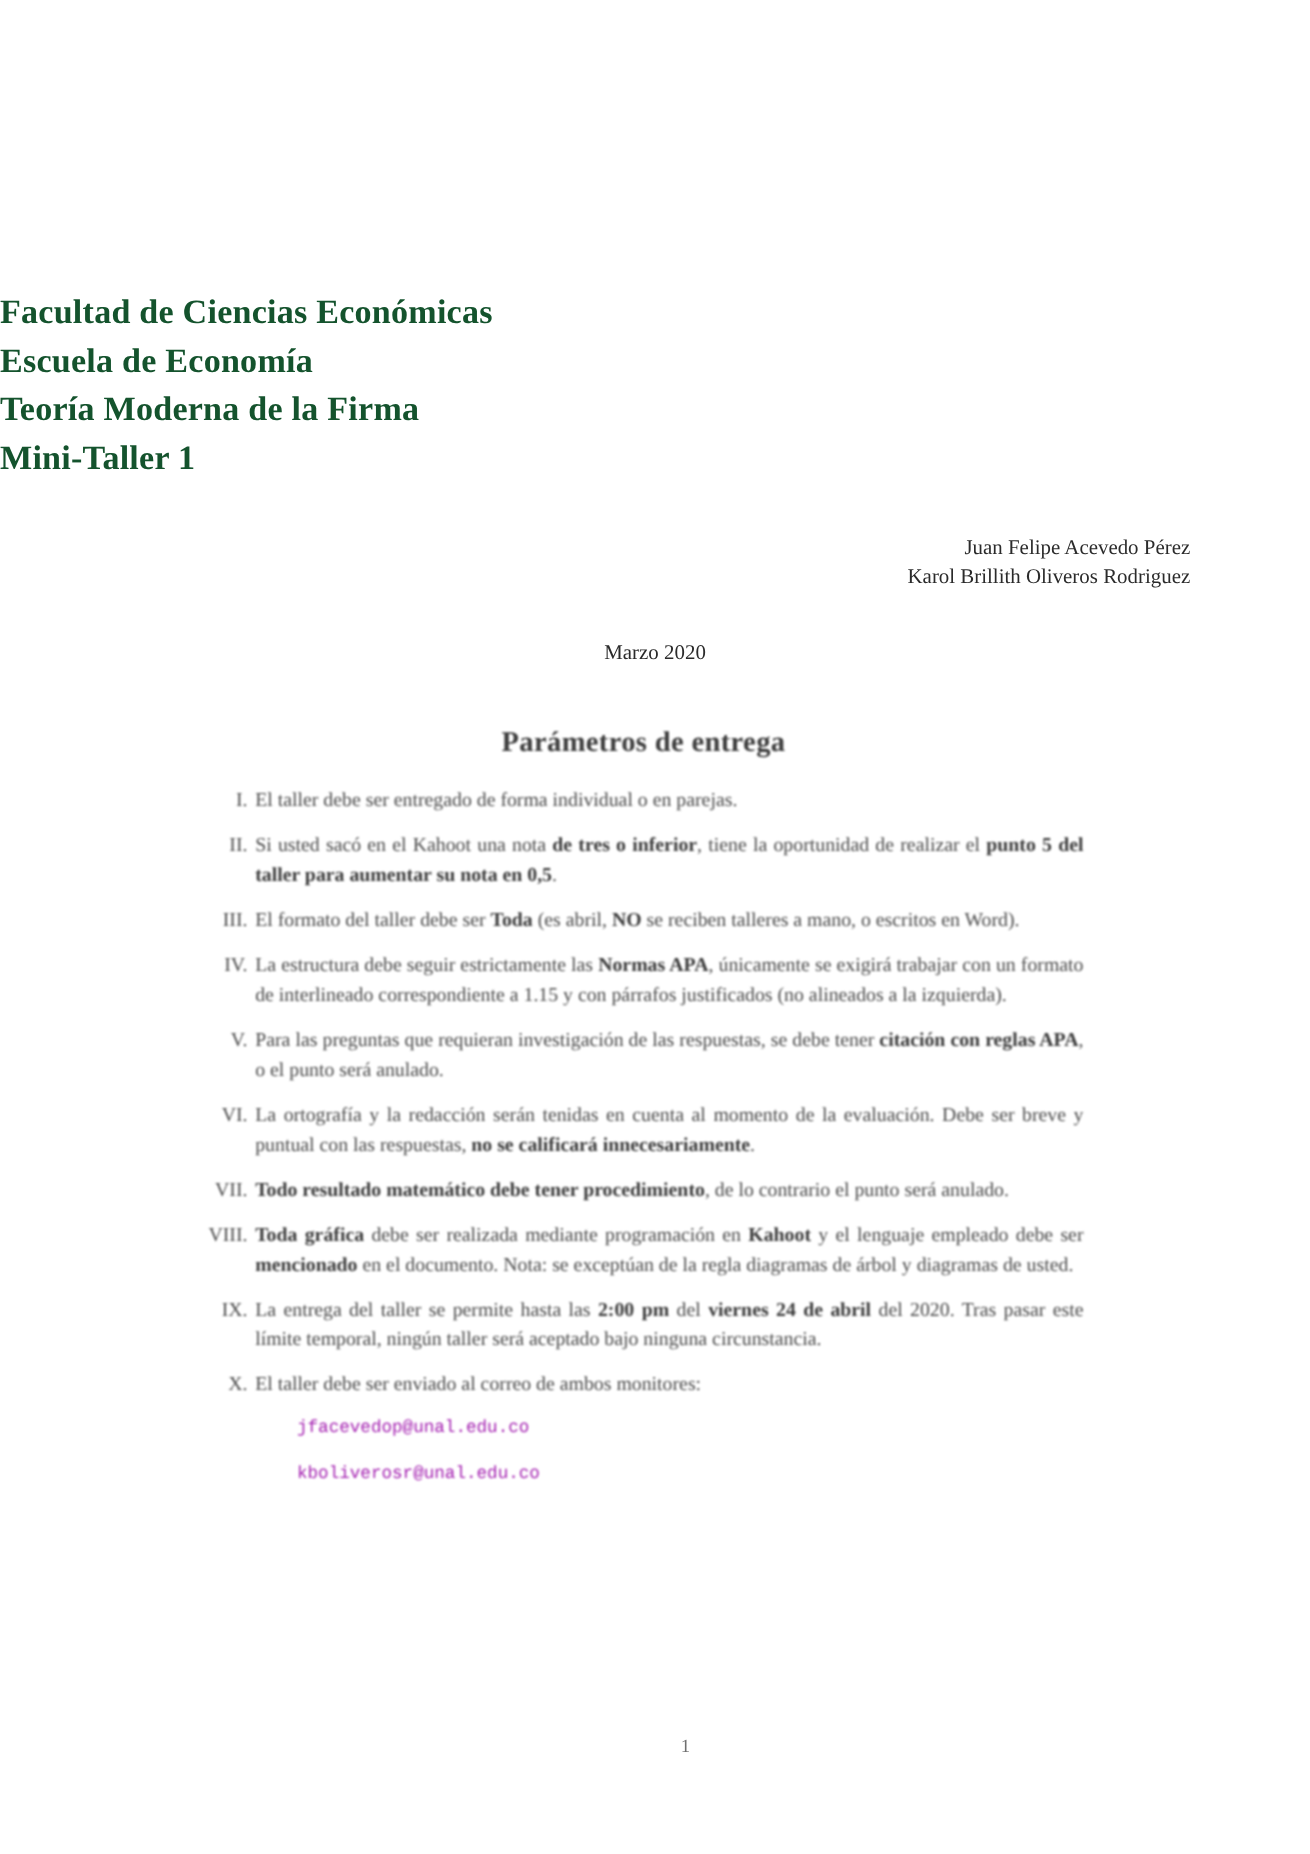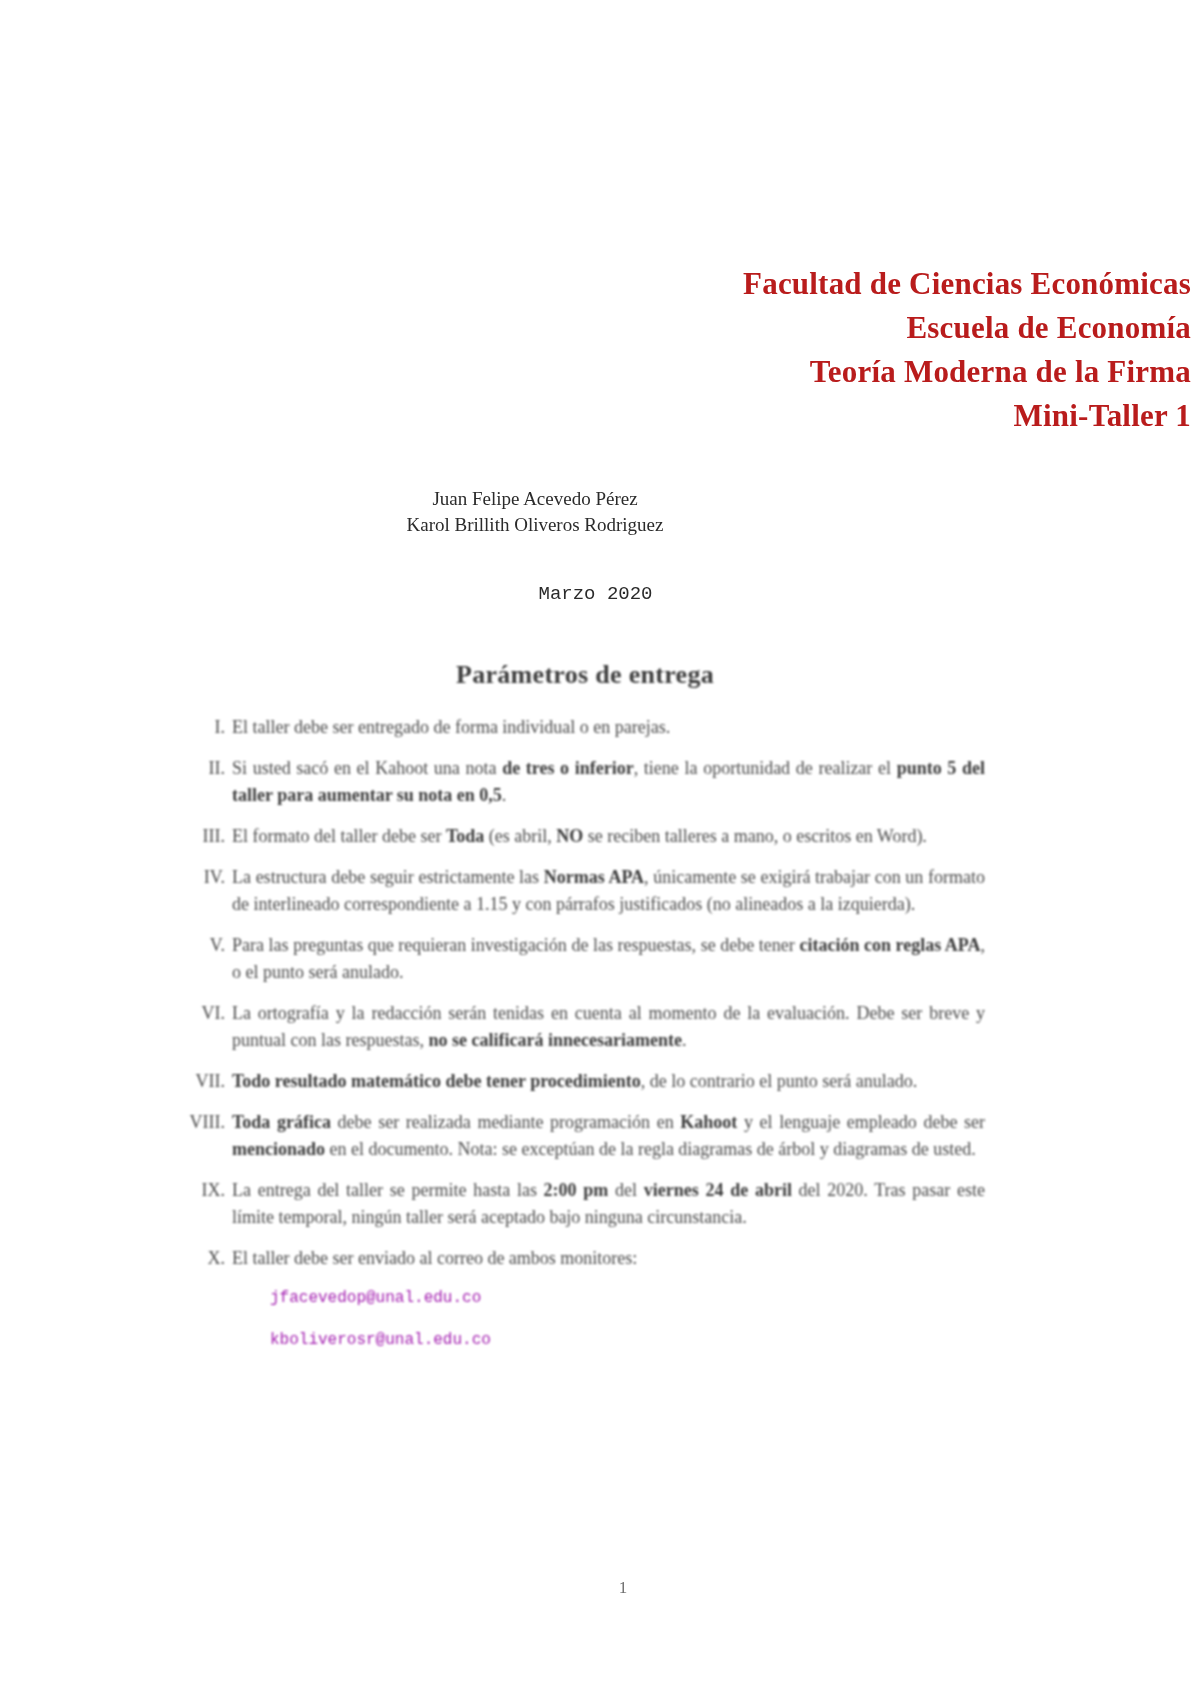--- a/index.html
+++ b/index.html
@@ -6,35 +6,35 @@
   .page{
     position:relative;
     width:1191px;height:1685px;
     background:#ffffff;
     font-family:"Liberation Serif", serif;
     overflow:hidden;
   }
   
   .titleblock{
     position:absolute;top:262px;left:0;width:1191px;
-    text-align:right;color:#b91c1c;
+    text-align:left;color:#14532d;
     filter:blur(0.3px);
   }
   .titleblock .tline{
     font-size:31px;font-weight:bold;line-height:44px;
     letter-spacing:0.2px;
   }
   .authors{
     position:absolute;top:486px;left:0;width:1070px;
-    text-align:center;color:#2b2b2b;filter:blur(0.4px);
+    text-align:right;color:#2b2b2b;filter:blur(0.4px);padding-left:12px;
   }
   .authors .aline{font-size:19px;line-height:26px;}
   .date{
     position:absolute;top:583px;left:0;width:1191px;
-    text-align:center;color:#2b2b2b;font-size:19px;filter:blur(0.4px);font-family:Liberation Mono, monospace;
+    text-align:center;color:#2b2b2b;font-size:19px;filter:blur(0.4px);
   }
   
   .content{
     position:absolute;top:660px;left:185px;width:800px;
     color:#474747;
     filter:blur(0.8px);
   }
   .section-heading{
     font-size:26px;font-weight:bold;color:#3d3d3d;
     line-height:30px;margin:0 0 24px 0;

